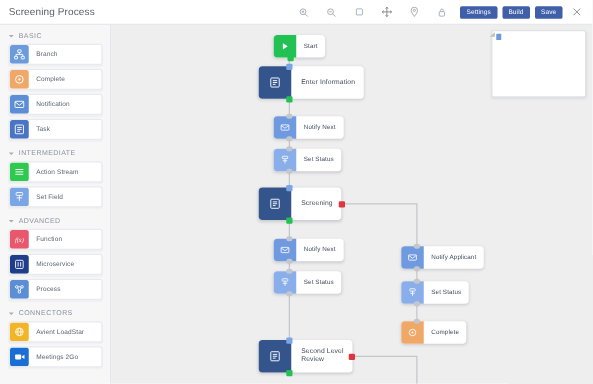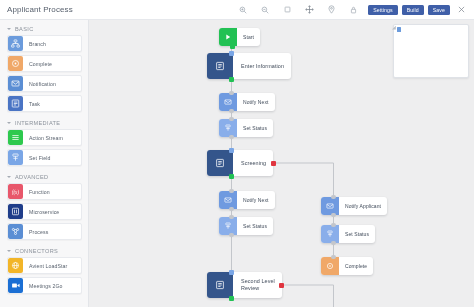--- a/index.html
+++ b/index.html
@@ -130,21 +130,21 @@
   }
   .mm-marker{position:absolute;left:3px;top:2px;width:3.5px;height:4.5px;background:#6b9bdc;border-radius:.5px;}
   .mm-corner{position:absolute;left:-2px;top:-1px;font-size:5px;color:#b9bfc7;}
 </style>
 </head>
 <body>
 
 <div class="app">
 
   <div class="header">
-    <div class="hdr-title">Applicant Process</div>
+    <div class="hdr-title">Screening Process</div>
     <div class="hdr-tools">
 
       <div class="tool">
         <svg width="8" height="8" viewBox="0 0 16 16" fill="none" stroke="#9aa3ad" stroke-width="1.4">
           <circle cx="6.8" cy="6.8" r="4.6"></circle>
             <line x1="10.3" y1="10.3" x2="14.5" y2="14.5"></line>
           <line x1="4.8" y1="6.8" x2="8.8" y2="6.8"></line>
             <line x1="6.8" y1="4.8" x2="6.8" y2="8.8"></line>
         </svg>
       </div>

